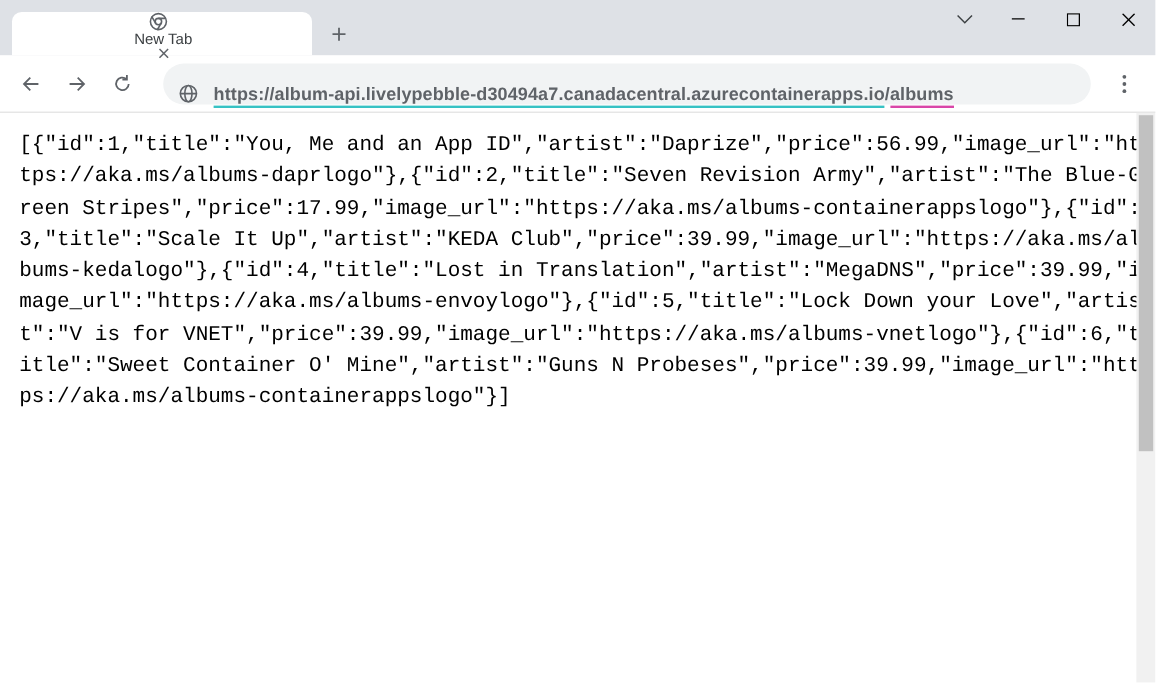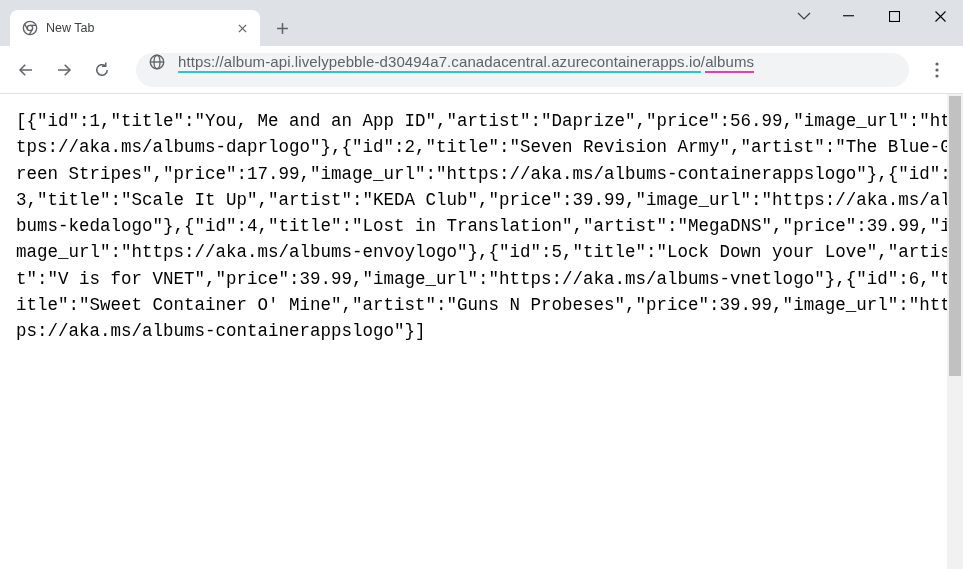--- a/index.html
+++ b/index.html
@@ -21,20 +21,21 @@
     .tab {
       margin-left: 10px;
       background: #fff;
       height: 36px;
       border-radius: 8px 8px 0 0;
       display: flex;
       align-items: center;
       padding: 0 10px 0 12px;
       min-width: 250px;
       position: relative;
+      flex-direction: column;
     }
     .tab-favicon {
       width: 16px;
       height: 16px;
       margin-right: 8px;
       position: relative;
     }
     .tab-title {
       font-size: 12.5px;
       color: #3c4043;
@@ -99,23 +100,24 @@
       border-radius: 50%;
       cursor: pointer;
       color: #5f6368;
     }
     .addrbar {
       flex: 1;
       height: 34px;
       background: #f1f3f4;
       border-radius: 17px;
       display: flex;
-      align-items: flex-start;
+      align-items: flex-end;
       padding: 0 6px 0 12px;
       margin: 0 8px 0 14px;
+      font-weight: bold;
     }
     .globe {
       width: 18px;
       height: 18px;
       margin-right: 12px;
       color: #5f6368;
       flex-shrink: 0;
     }
     .url {
       font-size: 15px;

